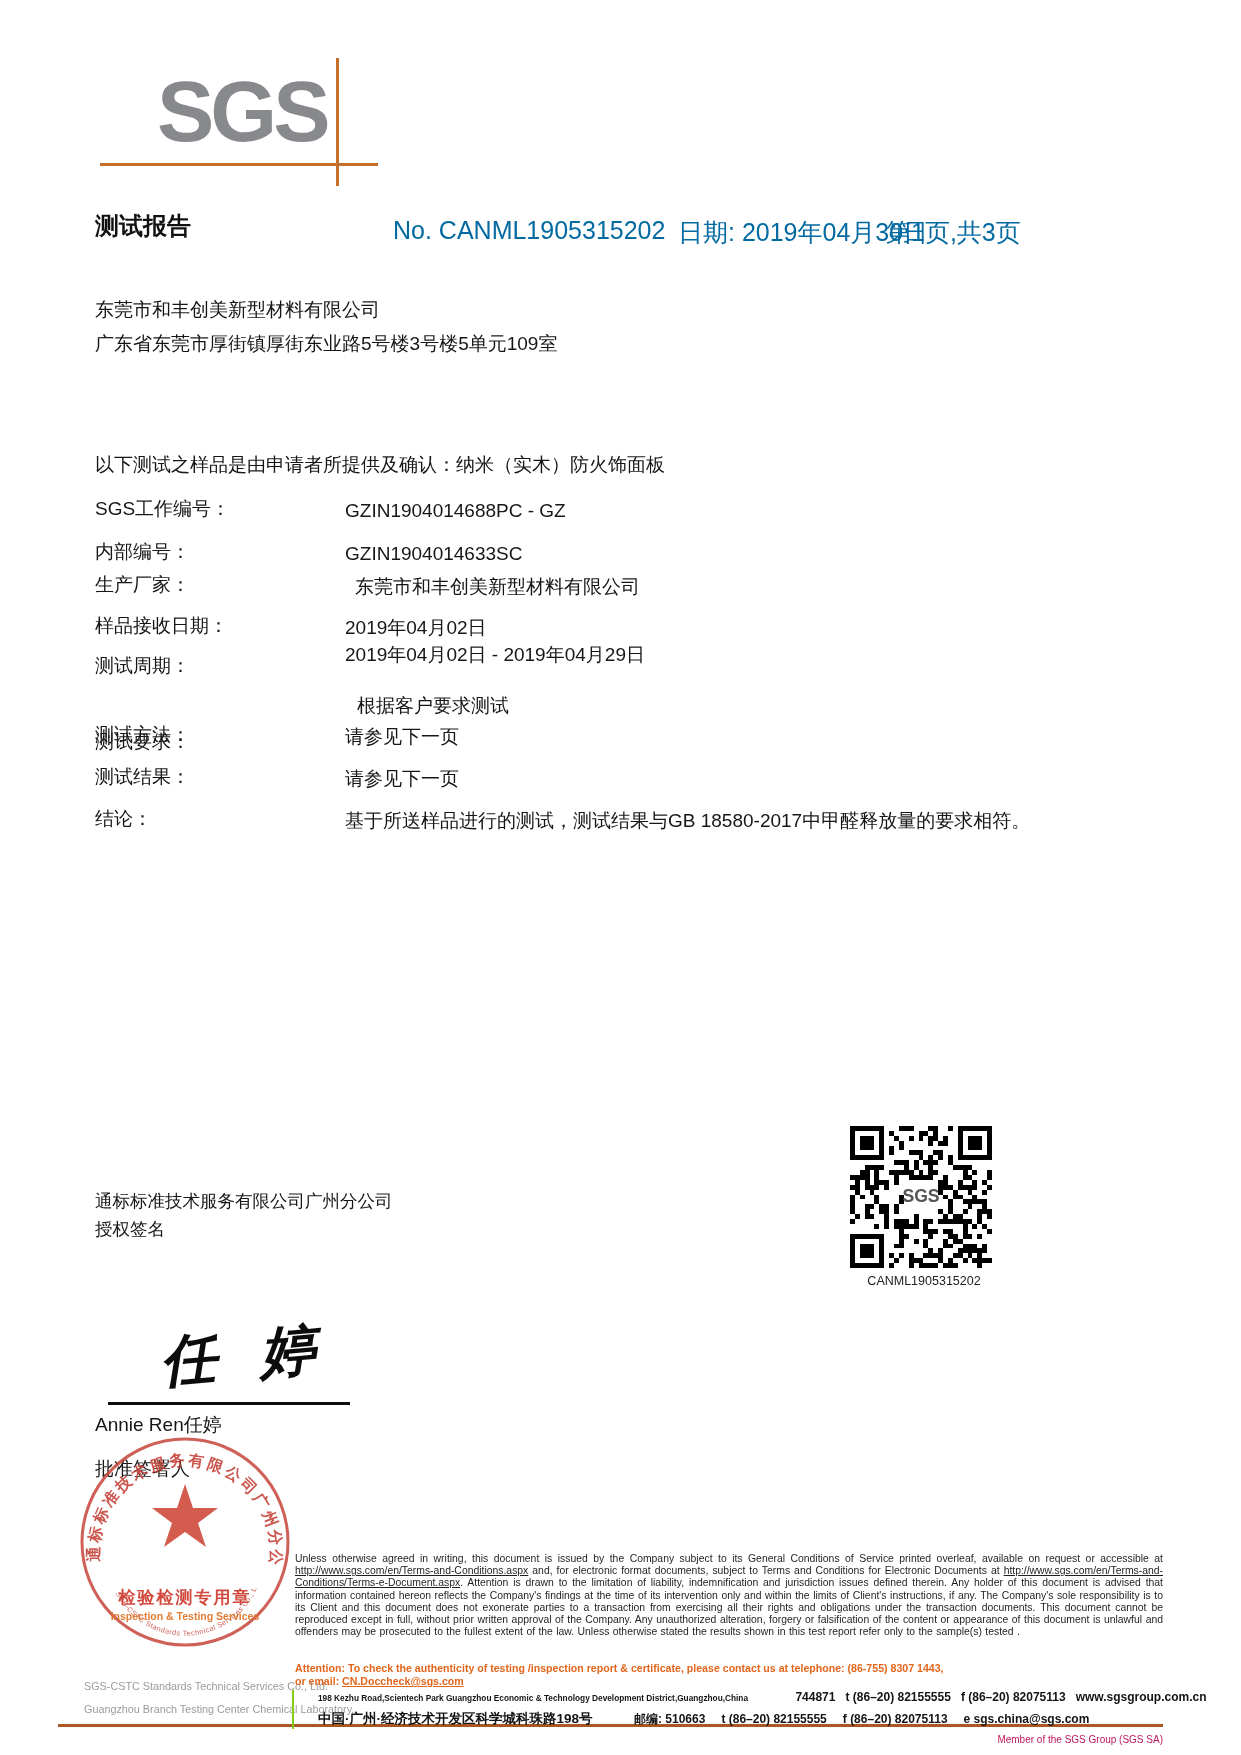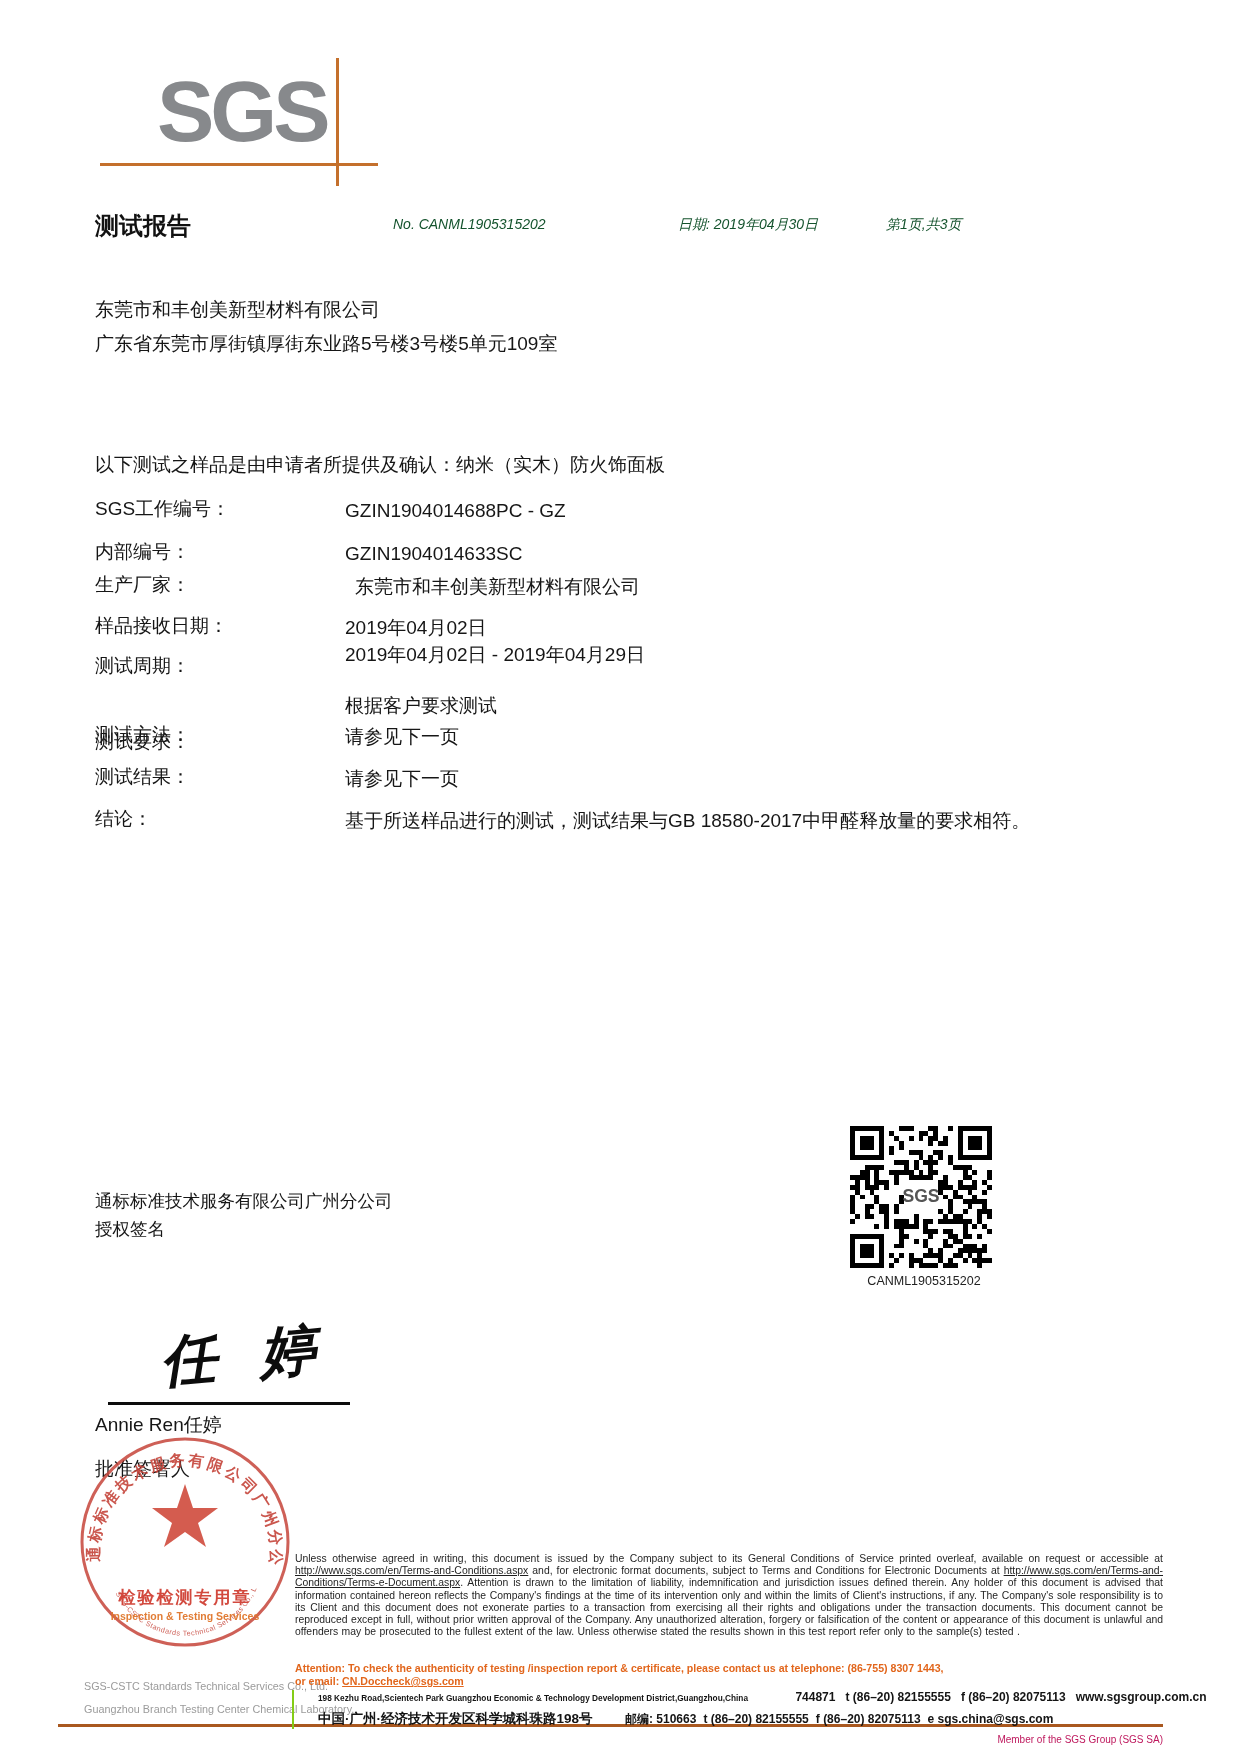--- a/index.html
+++ b/index.html
@@ -7,42 +7,42 @@
     position:relative;width:1241px;height:1755px;background:#ffffff;
     font-family:"Liberation Sans","DejaVu Sans",sans-serif;color:#1a1a1a;overflow:hidden;
   }
   .abs{position:absolute;}
   
   .logo-text{font-size:86px;font-weight:bold;color:#87898c;letter-spacing:-4px;line-height:1;}
   .logo-hline{background:#c4702c;height:3px;}
   .logo-vline{background:#c4702c;width:3px;}
   
   .doc-title{font-size:24px;font-weight:bold;color:#111;}
-  .hdr-text{font-size:14px;color:#14532d;font-style:italic;}
+  .hdr-text{font-size:25px;color:#0369a1;}
   
   .cn{font-size:19px;color:#161616;}
   .field-label{position:absolute;left:95px;font-size:19px;color:#161616;}
   .field-value{position:absolute;left:345px;font-size:19px;color:#161616;width:810px;line-height:1.55;}
   
   .sig-company{font-size:17.5px;color:#161616;line-height:1.55;}
   .handwritten{font-size:56px;font-weight:bold;font-style:italic;color:#0c0c0c;transform:rotate(-5deg);letter-spacing:14px;}
   .sig-underline{background:#0c0c0c;height:3px;}
   
   .qr-caption{font-size:12.5px;color:#222;text-align:center;width:148px;}
   
   .gray-line{font-size:10.8px;color:#9b9b9b;}
   .legal{font-size:10.4px;line-height:12.2px;color:#1f1f1f;text-align:justify;width:868px;}
   .legal a,.legal .lnk{color:#1f1f1f;text-decoration:underline;}
   .attention{font-size:10.6px;line-height:13px;font-weight:bold;color:#e2661c;width:868px;}
   .attention .mail{text-decoration:underline;color:#e2661c;}
   .addr-block{border-left:2px solid #84cc16;padding-left:24px;width:865px;}
   .addr-row1{display:flex;align-items:baseline;gap:10px;height:17px;}
   .addr-en{font-size:9px;font-weight:bold;color:#141414;transform:scaleX(.92);transform-origin:left;white-space:nowrap;}
   .addr-num{font-size:12px;font-weight:bold;color:#141414;white-space:nowrap;}
-  .addr-row2{display:flex;align-items:baseline;gap:7px;height:19px;margin-top:3px;}
+  .addr-row2{display:flex;align-items:baseline;gap:16px;height:19px;margin-top:3px;}
   .addr-cn{font-size:13.5px;font-weight:bold;color:#141414;white-space:nowrap;width:300px;}
   .footer-rule{background:#a9581f;height:3px;}
   .member{font-size:10px;color:#be185d;}
   .legal-wrap{word-spacing:.5px;}
 </style>
 </head>
 <body>
 
 <div class="page">
 
@@ -77,21 +77,21 @@
   <div>
     <span class="field-label" style="top:613px;">样品接收日期：</span>
     <span class="field-value" style="top:613px;">2019年04月02日</span>
   </div>
   <div>
     <span class="field-label" style="top:653px;">测试周期：</span>
     <span class="field-value" style="top:640px;">2019年04月02日 - 2019年04月29日</span>
   </div>
   <div>
     <span class="field-label" style="top:729px;">测试要求：</span>
-    <span class="field-value" style="top:691px;">根据客户要求测试</span>
+    <span class="field-value" style="top:691px;margin-left:12px;">根据客户要求测试</span>
   </div>
   <div>
     <span class="field-label" style="top:722px;">测试方法：</span>
     <span class="field-value" style="top:722px;">请参见下一页</span>
   </div>
   <div>
     <span class="field-label" style="top:764px;">测试结果：</span>
     <span class="field-value" style="top:764px;">请参见下一页</span>
   </div>
   <div>

